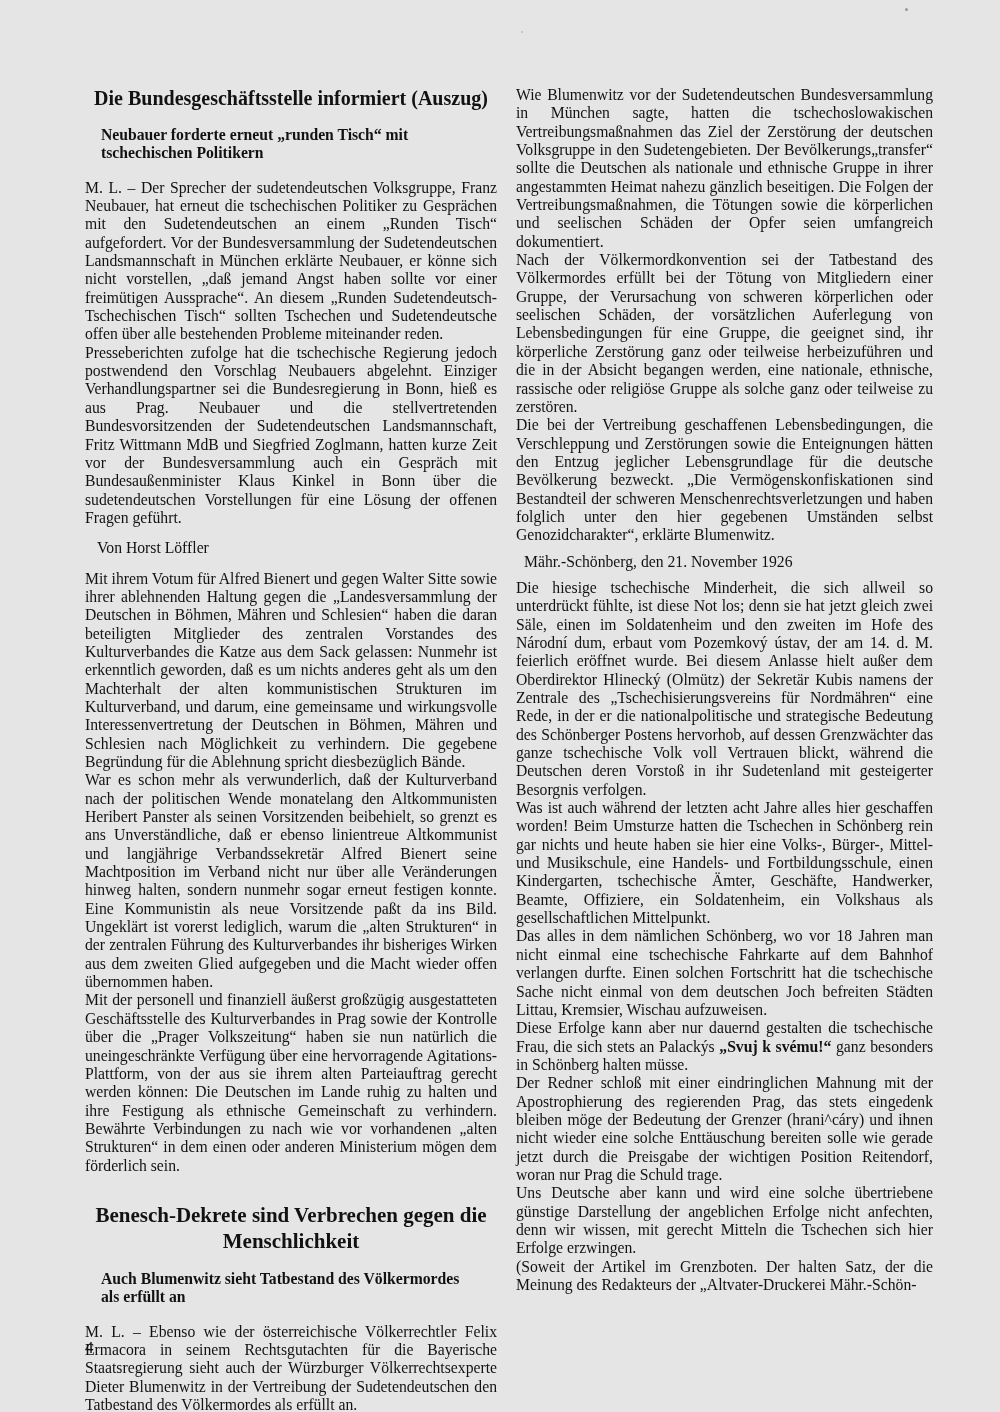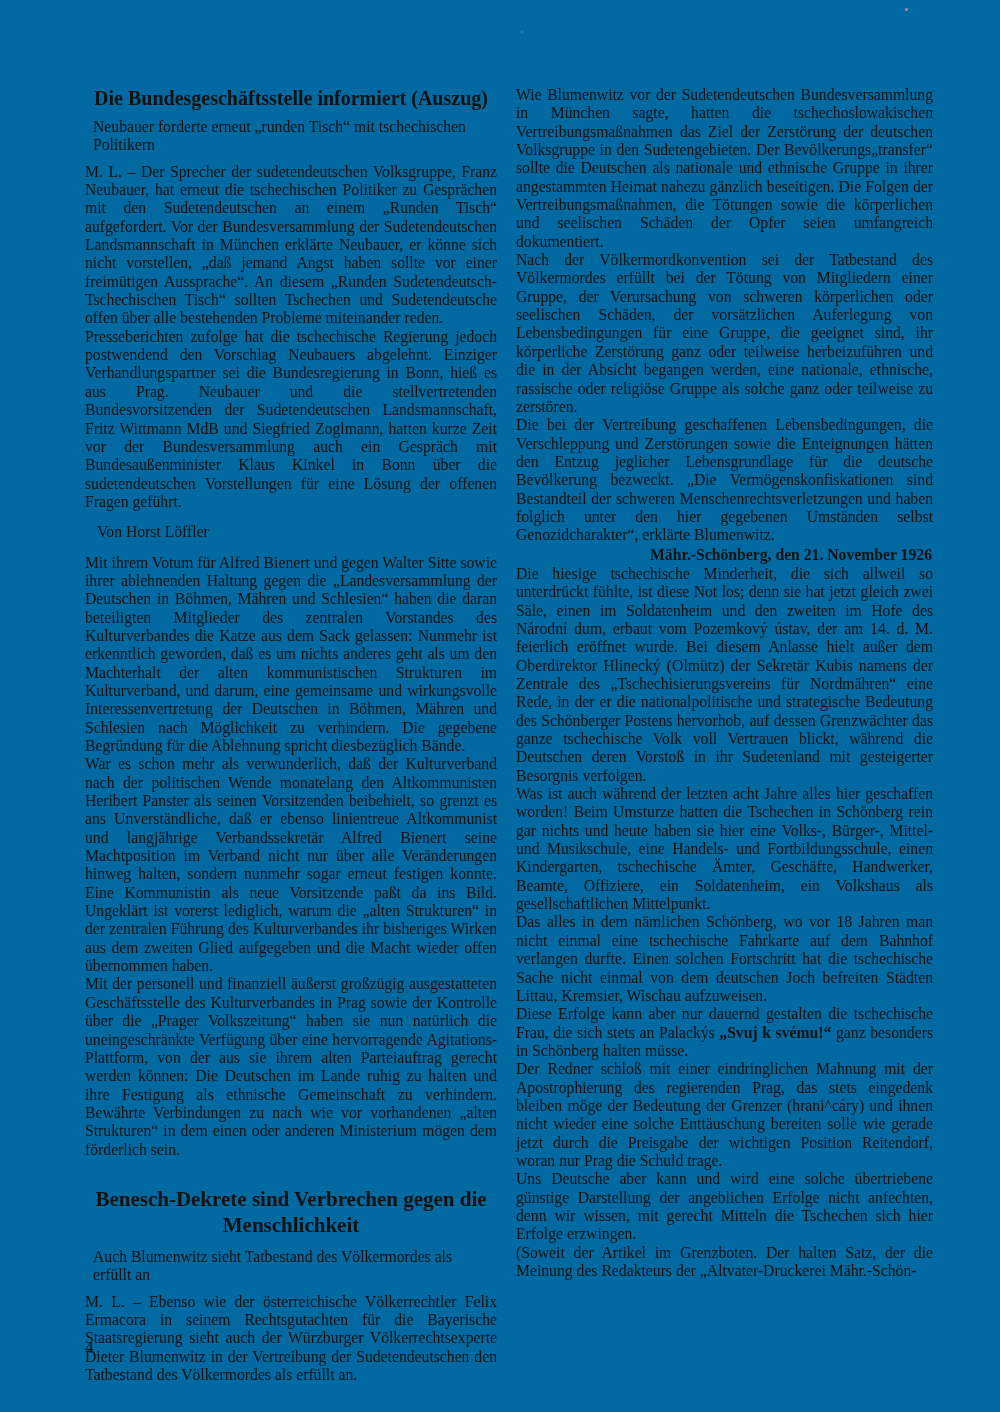--- a/index.html
+++ b/index.html
@@ -4,21 +4,21 @@
 <style>
   html, body {
     margin: 0;
     padding: 0;
     background: #ffffff;
   }
   .page {
     position: relative;
     width: 1000px;
     height: 1412px;
-    background: #0369a1;
+    background: #e5e5e5;
     font-family: "Liberation Serif", "DejaVu Serif", serif;
     color: #121212;
     overflow: hidden;
   }
   .columns {
     position: absolute;
     left: 85px;
     top: 86px;
     width: 848px;
     display: flex;
@@ -44,30 +44,30 @@
     text-align: center;
     margin: 0 0 8px 0;
   }
   .article-title.spaced {
     margin-top: 27px;
     margin-bottom: 10px;
     font-size: 21px;
     line-height: 26px;
   }
   .subheading {
-    font-weight: normal;
-    margin: 8px;
+    font-weight: bold;
+    margin: 16px;
     text-align: left;
   }
   .subheading.gap-top { margin-top: 11px; }
   .byline { margin: 12px; }
   .dateline {
-    font-weight: bold;
-    margin: 1px;
-    text-align: right;
+    font-weight: normal;
+    margin: 8px;
+    text-align: left;
   }
   .inline-bold { font-weight: bold; }
 
   .page-number {
     position: absolute;
     left: 85px;
     top: 1338px;
     font-size: 17px;
     font-family: "Liberation Serif", "DejaVu Serif", serif;
   }

